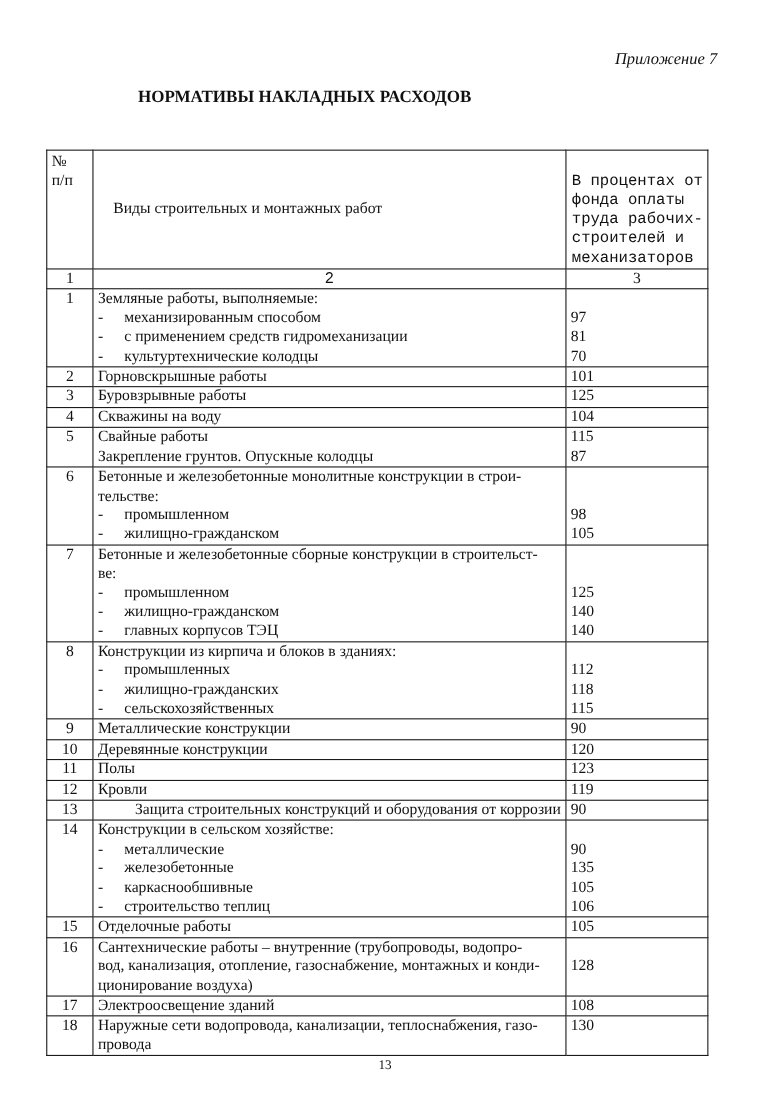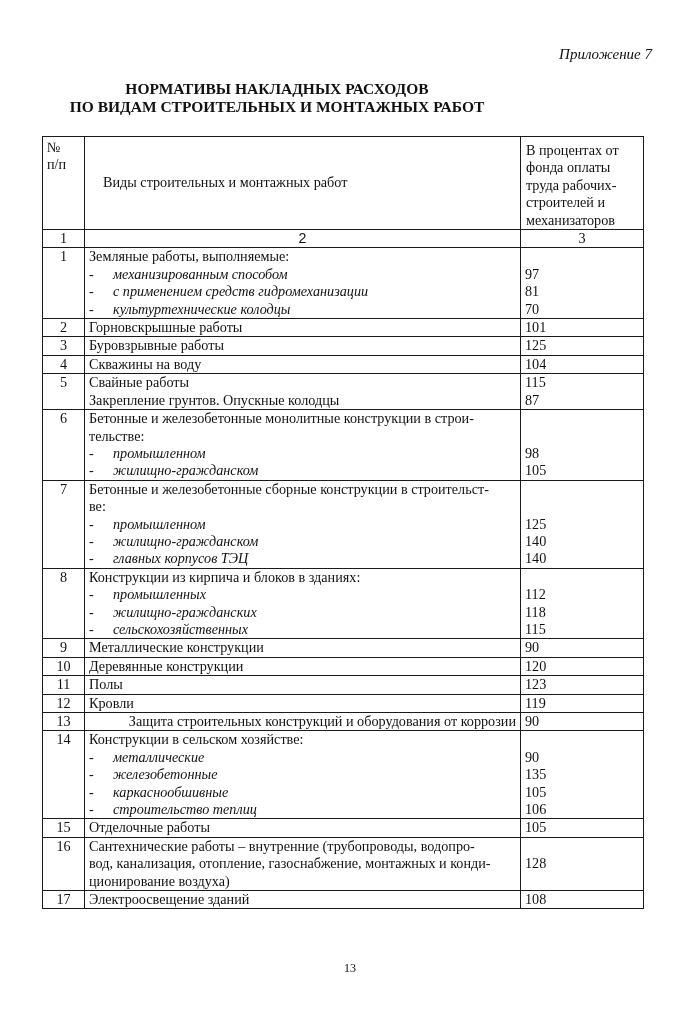--- a/index.html
+++ b/index.html
@@ -9,37 +9,36 @@
   .title { position: absolute; top: 80px; left: 0; width: 554px; text-align: center;
            font-weight: bold; font-size: 15.5px; line-height: 18px; }
   table.norm { position: absolute; top: 136px; left: 42px; width: 602px;
                border-collapse: collapse; font-size: 14.2px; line-height: 17.4px; }
   table.norm td { border: 1.3px solid #1a1a1a; vertical-align: top; padding: 0 4px; }
   col.c1 { width: 42px; } col.c3 { width: 123px; }
   td.num { text-align: center; padding: 0; }
   td.val { text-align: left; }
   .hdr td { height: 86px; }
   .hdr td.mid { vertical-align: middle; padding-left: 18px; }
-  .hdr td.val { text-align: left; padding-left: 5px; padding-top: 5px; }
+  .hdr td.val { text-align: left; padding-left: 5px; padding-top: 20px; font-family: Liberation Mono, monospace; }
   .colnum td { height: 17px; text-align: center; }
   .colnum td.c2 { font-family: "Liberation Sans", sans-serif; }
   .line { display: block; white-space: nowrap; }
-  .sub { display: block; white-space: nowrap; font-style: italic; }
+  .sub { display: block; white-space: nowrap; }
   .sub .dash { display: inline-block; width: 24px; }
   .vline { display: block; height: 17.4px; }
   .page-num { position: absolute; top: 961px; left: 0; width: 700px; text-align: center; font-size: 12px; }
 </style>
 </head>
 <body>
 
 <div class="appendix">Приложение 7</div>
 
 <div class="title">
   <div>НОРМАТИВЫ НАКЛАДНЫХ РАСХОДОВ</div>
-  <div>ПО ВИДАМ СТРОИТЕЛЬНЫХ И МОНТАЖНЫХ РАБОТ</div>
 </div>
 
 <table class="norm">
   <colgroup>
       <col class="c1">
       <col class="c2">
       <col class="c3">
     </colgroup>
   <tbody>
     <tr class="hdr">
@@ -215,16 +214,24 @@
       </td>
       <td class="val" style="vertical-align:middle;margin-left:40px;">128</td>
     </tr>
 
     <tr>
       <td class="num">17</td>
       <td>Электроосвещение зданий</td>
       <td class="val">108</td>
     </tr>
 
+    <tr>
+      <td class="num">18</td>
+      <td>
+        <span class="line">Наружные сети водопровода, канализации, теплоснабжения, газо-</span>
+        <span class="line">провода</span>
+      </td>
+      <td class="val">130</td>
+    </tr>
   </tbody>
 </table>
 
 <div class="page-num">13</div>
 
 </body></html>

